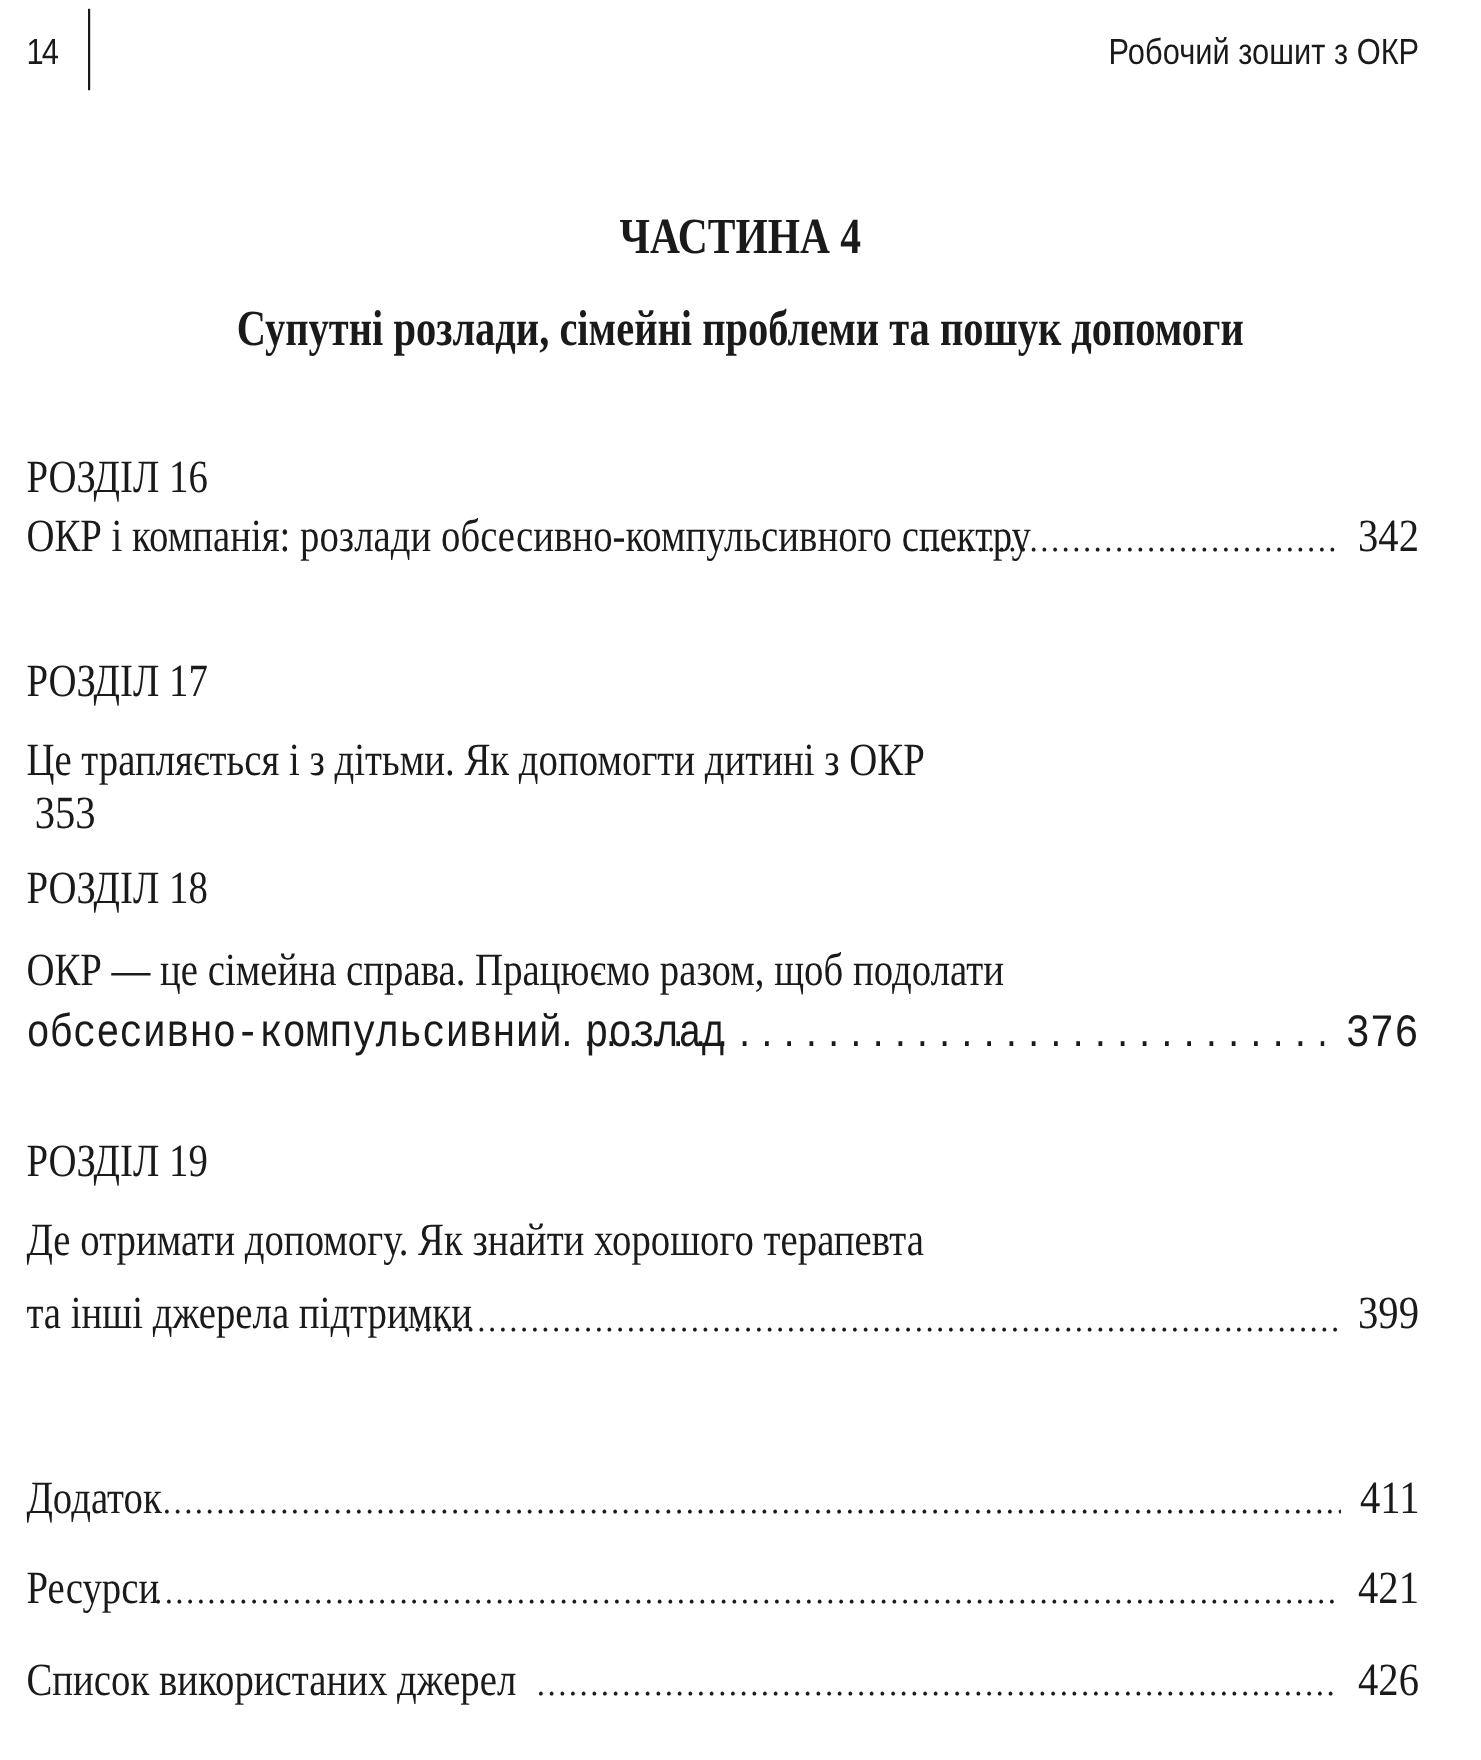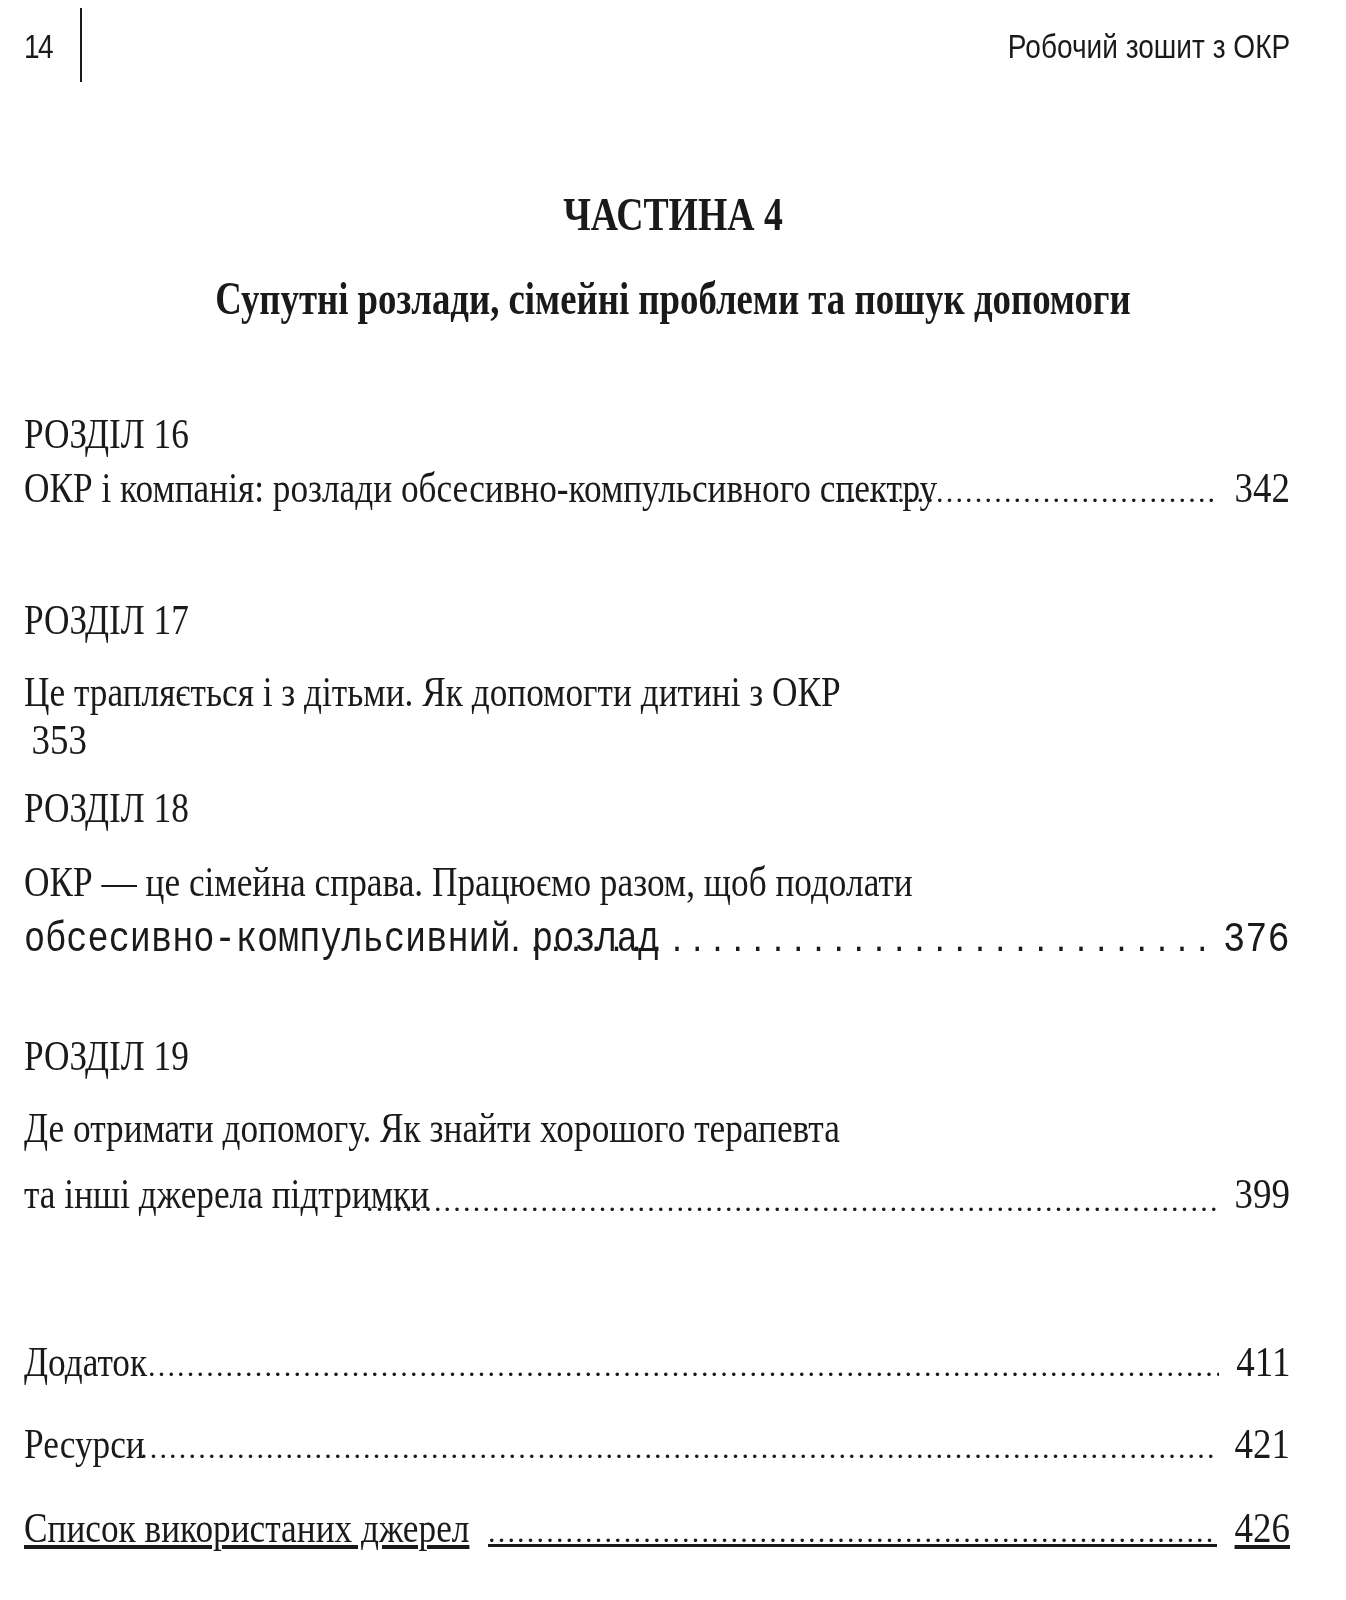--- a/index.html
+++ b/index.html
@@ -163,17 +163,17 @@
   <span class="leader" style="margin-left:2px;">........................................................................................................................................................................</span>
   <span class="page-ref">411</span>
 </div>
 
 <div class="toc-line" style="top:1420px;">
   <span class="title-text" style="width:118px;">Ресурси</span>
   <span class="leader" style="margin-left:-2px;">........................................................................................................................................................................</span>
   <span class="page-ref">421</span>
 </div>
 
-<div class="toc-line" style="top:1504px;text-decoration:underline;">
+<div class="toc-line" style="top:1504px;">
   <span class="title-text" style="width:466px;">Список використаних джерел</span>
   <span class="leader" style="margin-left:-2px;">........................................................................................................................................................................</span>
   <span class="page-ref">426</span>
 </div>
 
 </body></html>

